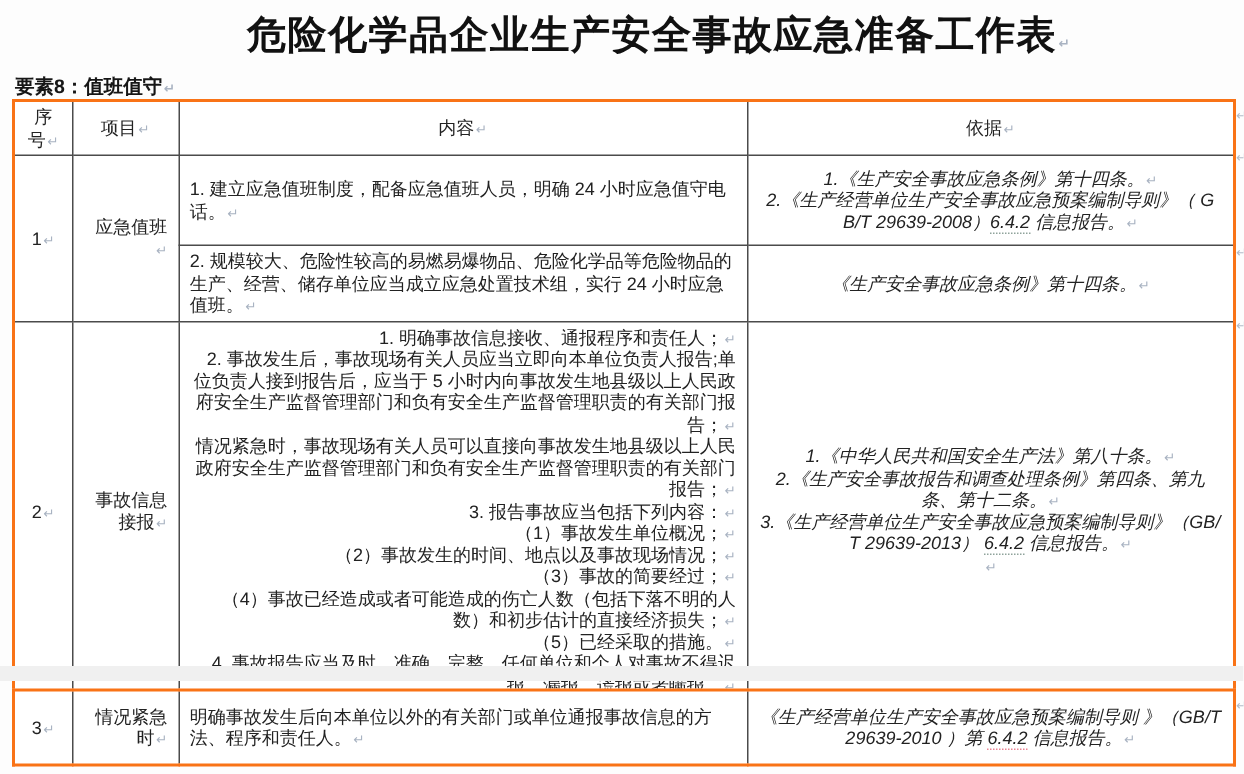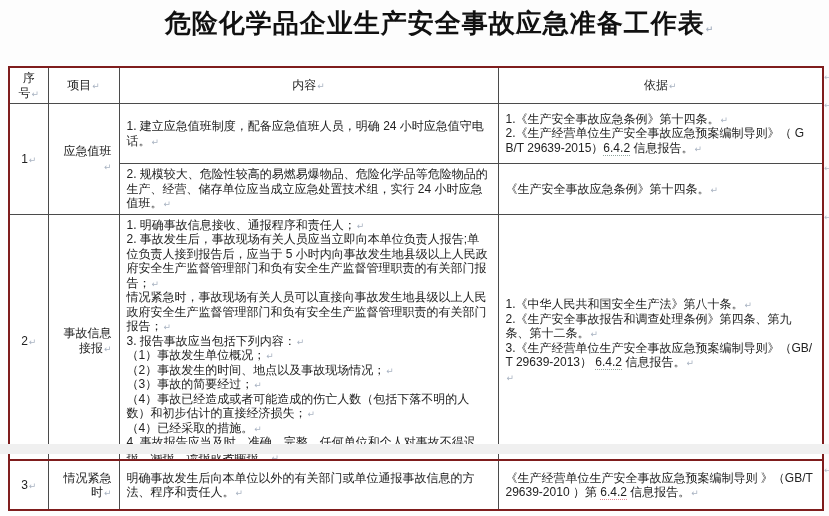--- a/index.html
+++ b/index.html
@@ -19,42 +19,42 @@
   }
   .section-label{
     position:absolute;left:10px;top:49px;
     font-size:13px;font-weight:bold;color:#161616;
   }
 
   table.doc{
     position:absolute;left:8px;
     border-collapse:collapse;table-layout:fixed;width:814px;
     background:#fff;
-    border:2px solid #7f1d1d;
+    border:2px solid #f97316;
   }
   table.doc td,table.doc th{
     border:1px solid #4b4b4b;
     font-size:12px;line-height:14.5px;font-weight:normal;
     padding:3px 7px;
     vertical-align:middle;
     color:#222;
     word-break:break-all;
   }
   #main-table{top:66px;}
   #second-table{top:459px;}
 
   th.hdr{height:22px;text-align:center;font-size:13px;padding:2px;}
   td.cell-no{text-align:center;}
   td.cell-item{text-align:right;padding-left:10px;}
   td.cell-content{text-align:left;}
-  td.cell-basis{text-align:left;}
+  td.cell-basis{text-align:center;font-style:italic;}
   tr.r1a{height:60px;}
   tr.r1b{height:46px;}
   tr.r3{height:50px;}
-  td.top-align{vertical-align:top;padding-top:4px;}
+  td.top-align{vertical-align:top;padding-top:4px;text-align:right;}
 
   .para{margin:0;}
   .pmark{
     color:#a9b3c2;font-size:9px;line-height:1;margin-left:1px;
     vertical-align:baseline;
   }
   .u-dot{border-bottom:1px dotted #8fa39b;}
   .u-dot-pink{border-bottom:1px dotted #ea8493;}
 
   .gap-band{
@@ -67,20 +67,23 @@
 </style>
 </head>
 <body>
 
 <div class="page">
 
   <div class="doc-title">
     <span>危险化学品企业生产安全事故应急准备工作表</span><span class="pmark">↵</span>
   </div>
 
+  <div class="section-label">
+    <span>要素8：值班值守</span><span class="pmark">↵</span>
+  </div>
 
   <table class="doc" id="main-table">
     <colgroup>
       <col style="width:39px">
         <col style="width:71px">
         <col style="width:379px">
         <col style="width:325px">
     </colgroup>
     <tbody>
         <tr>
@@ -91,21 +94,21 @@
     </tr>
 
     <tr class="r1a">
       <td class="cell-no" rowspan="2"><span>1</span><span class="pmark">↵</span></td>
       <td class="cell-item" rowspan="2"><span>应急值班</span><span class="pmark">↵</span></td>
       <td class="cell-content">
         <div class="para"><span>1. 建立应急值班制度，配备应急值班人员，明确 24 小时应急值守电话。</span><span class="pmark">↵</span></div>
       </td>
       <td class="cell-basis">
         <div class="para"><span>1.《生产安全事故应急条例》第十四条。</span><span class="pmark">↵</span></div>
-        <div class="para"><span>2.《生产经营单位生产安全事故应急预案编制导则》（ GB/T 29639-2015）</span><span class="u-dot">6.4.2</span><span> 信息报告。</span><span class="pmark">↵</span></div>
+        <div class="para"><span>2.《生产经营单位生产安全事故应急预案编制导则》（ GB/T 29639-2008）</span><span class="u-dot">6.4.2</span><span> 信息报告。</span><span class="pmark">↵</span></div>
       </td>
     </tr>
 
     <tr class="r1b">
       <td class="cell-content">
         <div class="para"><span>2. 规模较大、危险性较高的易燃易爆物品、危险化学品等危险物品的生产、经营、储存单位应当成立应急处置技术组，实行 24 小时应急值班。</span><span class="pmark">↵</span></div>
       </td>
       <td class="cell-basis">
         <div class="para"><span>《生产安全事故应急条例》第十四条。</span><span class="pmark">↵</span></div>
       </td>
@@ -116,21 +119,21 @@
       <td class="cell-item"><span>事故信息接报</span><span class="pmark">↵</span></td>
       <td class="cell-content top-align">
         <div class="para"><span>1. 明确事故信息接收、通报程序和责任人；</span><span class="pmark">↵</span></div>
         <div class="para"><span>2. 事故发生后，事故现场有关人员应当立即向本单位负责人报告;单位负责人接到报告后，应当于 5 小时内向事故发生地县级以上人民政府安全生产监督管理部门和负有安全生产监督管理职责的有关部门报告；</span><span class="pmark">↵</span></div>
         <div class="para"><span>情况紧急时，事故现场有关人员可以直接向事故发生地县级以上人民政府安全生产监督管理部门和负有安全生产监督管理职责的有关部门报告；</span><span class="pmark">↵</span></div>
         <div class="para"><span>3. 报告事故应当包括下列内容：</span><span class="pmark">↵</span></div>
         <div class="para"><span>（1）事故发生单位概况；</span><span class="pmark">↵</span></div>
         <div class="para"><span>（2）事故发生的时间、地点以及事故现场情况；</span><span class="pmark">↵</span></div>
         <div class="para"><span>（3）事故的简要经过；</span><span class="pmark">↵</span></div>
         <div class="para"><span>（4）事故已经造成或者可能造成的伤亡人数（包括下落不明的人数）和初步估计的直接经济损失；</span><span class="pmark">↵</span></div>
-        <div class="para"><span>（4）已经采取的措施。</span><span class="pmark">↵</span></div>
+        <div class="para"><span>（5）已经采取的措施。</span><span class="pmark">↵</span></div>
         <div class="para"><span>4. 事故报告应当及时、准确、完整，任何单位和个人对事故不得迟报、漏报、谎报或者瞒报。</span><span class="pmark">↵</span></div>
       </td>
       <td class="cell-basis">
         <div class="para"><span>1.《中华人民共和国安全生产法》第八十条。</span><span class="pmark">↵</span></div>
         <div class="para"><span>2.《生产安全事故报告和调查处理条例》第四条、第九条、第十二条。</span><span class="pmark">↵</span></div>
         <div class="para"><span>3.《生产经营单位生产安全事故应急预案编制导则》（GB/T 29639-2013）  </span><span class="u-dot">6.4.2</span><span> 信息报告。</span><span class="pmark">↵</span></div>
         <div class="para"><span class="pmark">↵</span></div>
       </td>
     </tr>
   </tbody>

